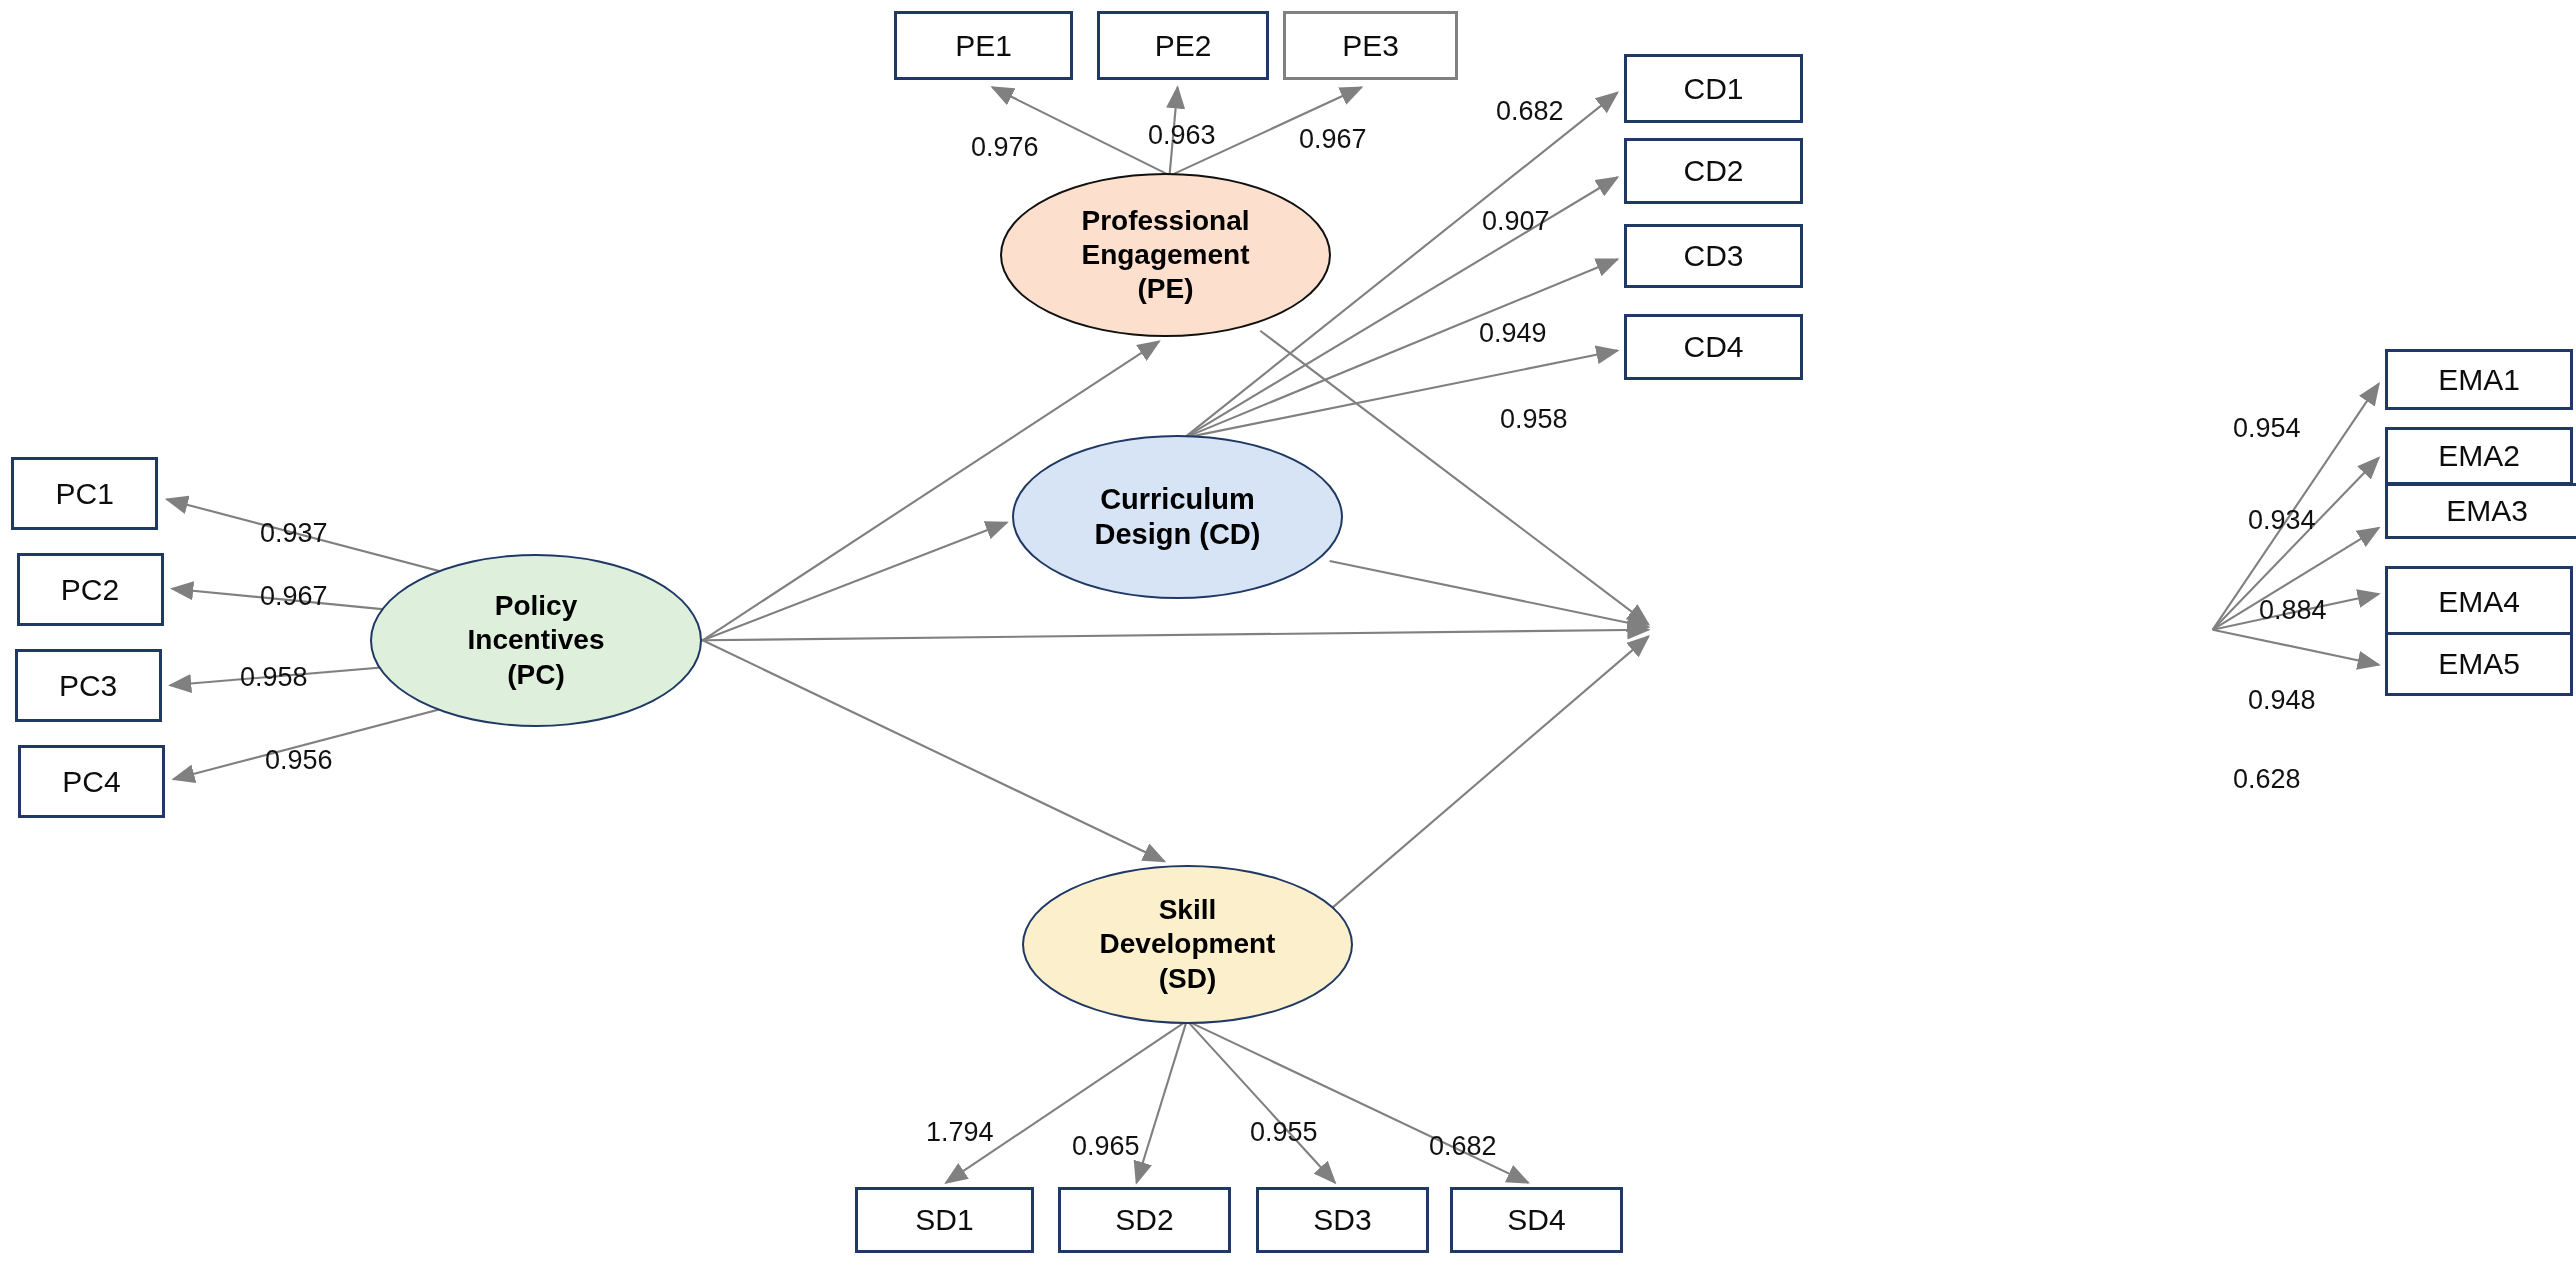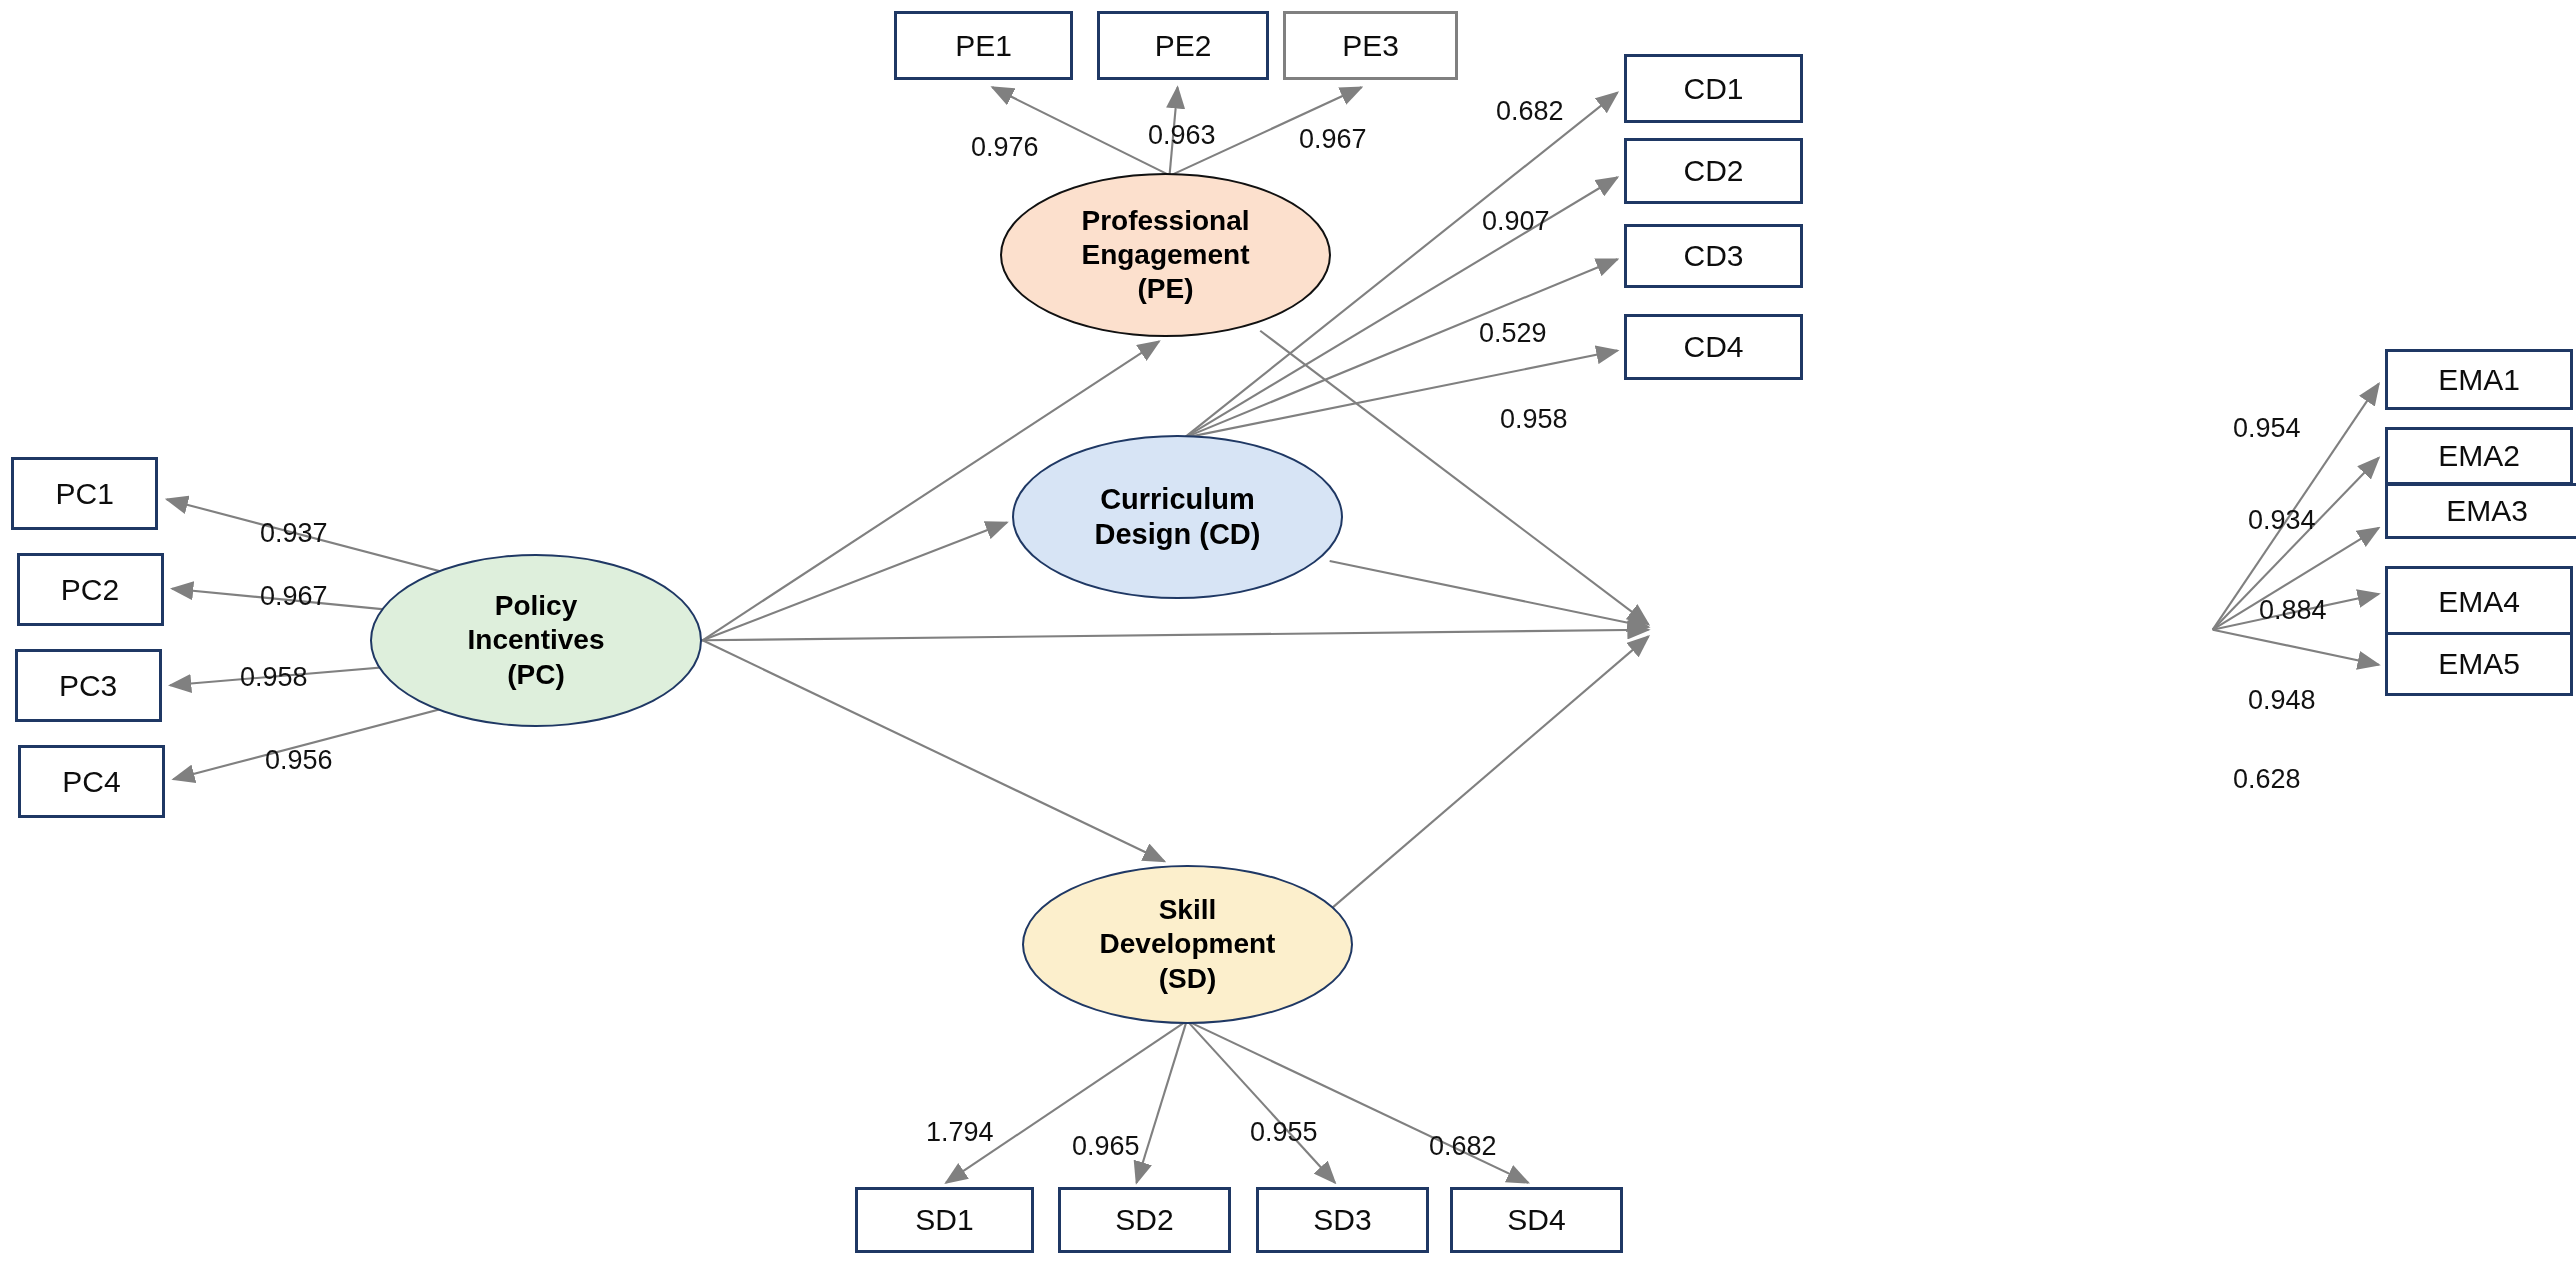--- a/index.html
+++ b/index.html
@@ -169,21 +169,21 @@
   <div class="loading" style="left:260px;top:581px;">0.967</div>
   <div class="loading" style="left:240px;top:662px;">0.958</div>
   <div class="loading" style="left:265px;top:745px;">0.956</div>
 
   <div class="loading" style="left:971px;top:132px;">0.976</div>
   <div class="loading" style="left:1148px;top:120px;">0.963</div>
   <div class="loading" style="left:1299px;top:124px;">0.967</div>
 
   <div class="loading" style="left:1496px;top:96px;">0.682</div>
   <div class="loading" style="left:1482px;top:206px;">0.907</div>
-  <div class="loading" style="left:1479px;top:318px;">0.529</div>
+  <div class="loading" style="left:1479px;top:318px;">0.949</div>
   <div class="loading" style="left:1500px;top:404px;">0.958</div>
 
   <div class="loading" style="left:926px;top:1117px;">1.794</div>
   <div class="loading" style="left:1072px;top:1131px;">0.965</div>
   <div class="loading" style="left:1250px;top:1117px;">0.955</div>
   <div class="loading" style="left:1429px;top:1131px;">0.682</div>
 
   <div class="loading" style="left:2233px;top:413px;">0.954</div>
   <div class="loading" style="left:2248px;top:505px;">0.934</div>
   <div class="loading" style="left:2259px;top:595px;">0.884</div>

